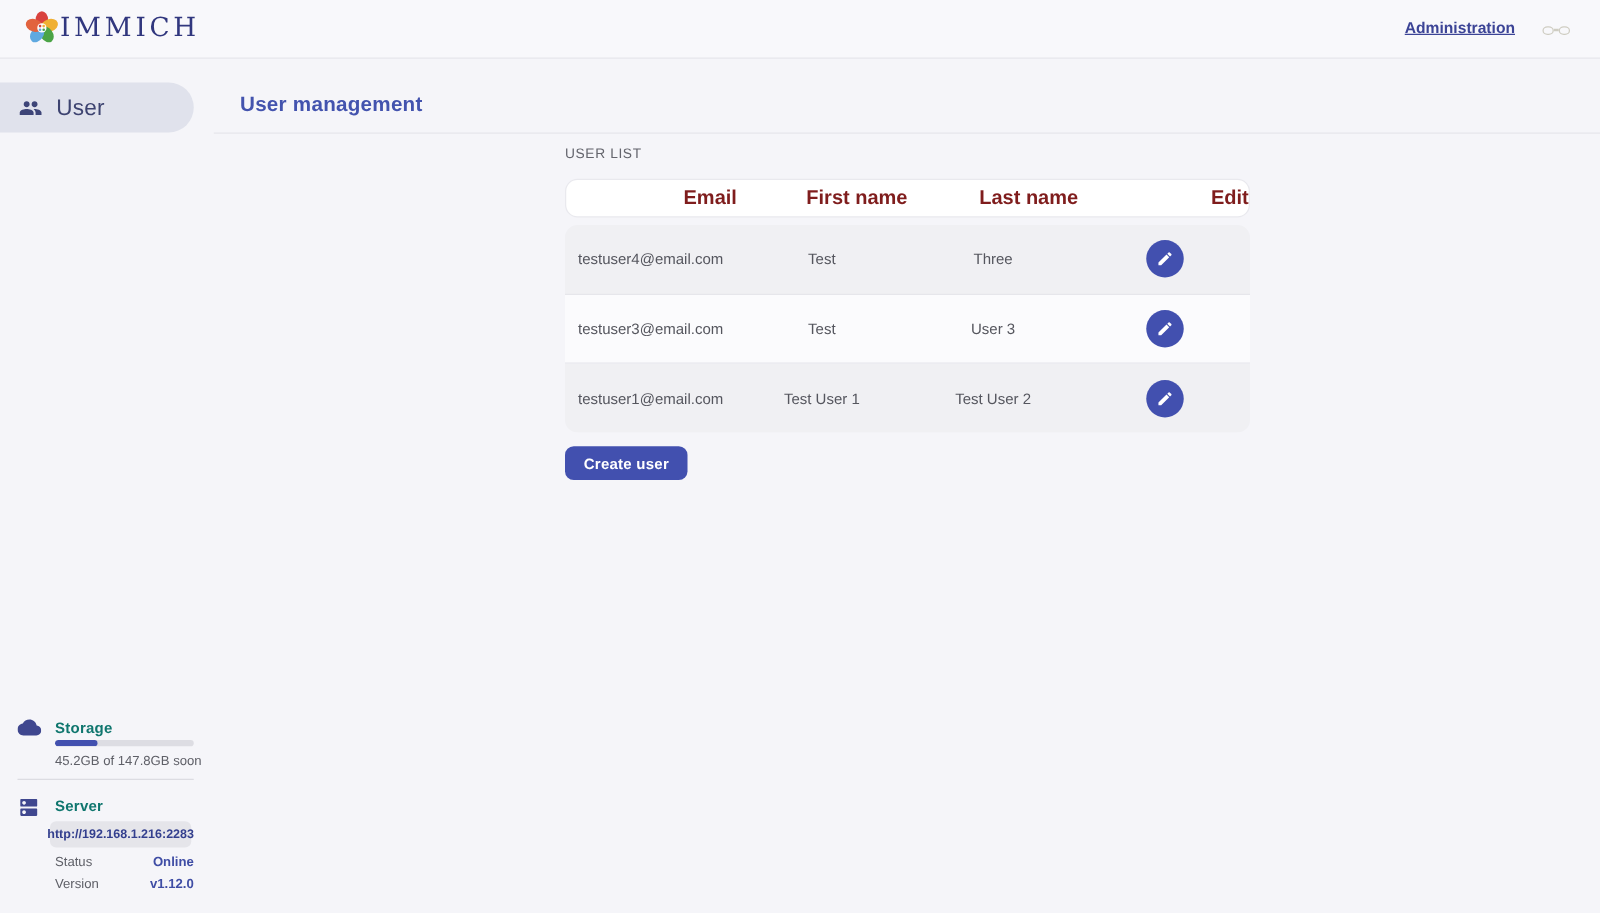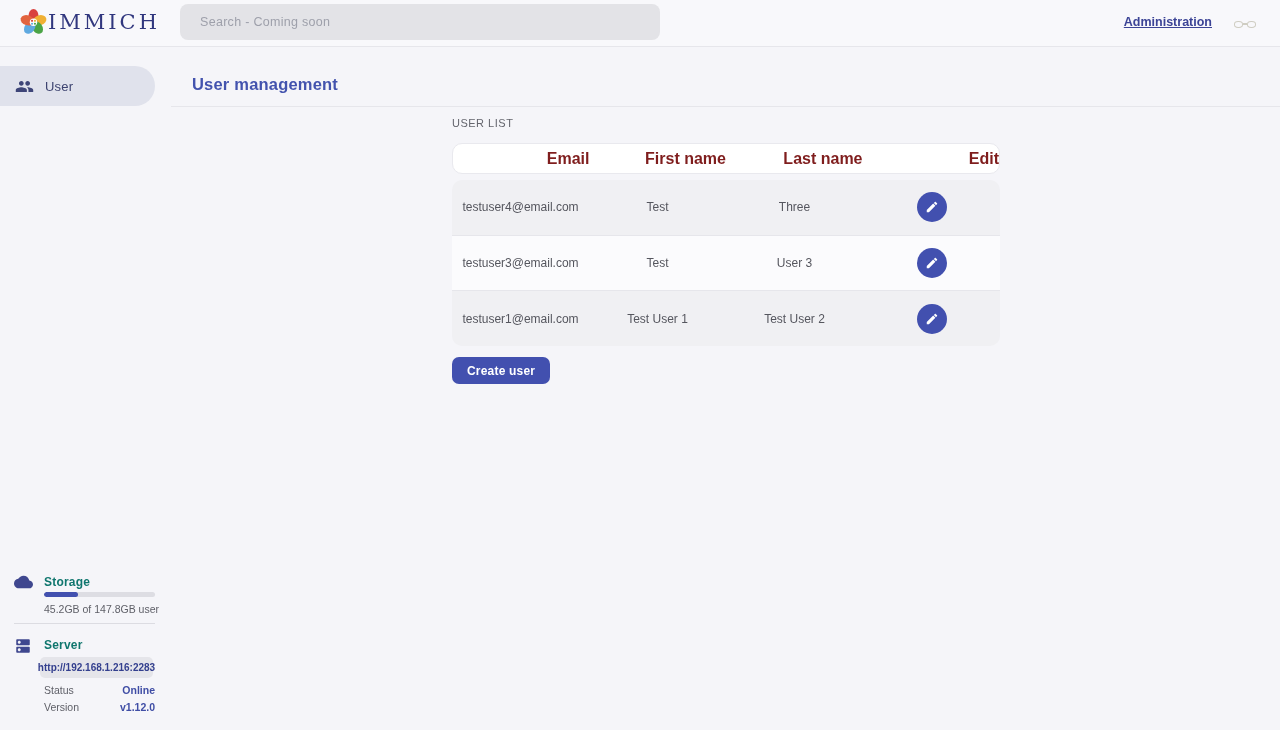--- a/index.html
+++ b/index.html
@@ -26,21 +26,21 @@
   .glasses { display:flex; align-items:center; margin-top:4px; }
   .lens { width:9px; height:7px; border:1.5px solid #cfcdc2; border-radius:45%; }
   .bridge { width:4px; height:1.5px; background:#cfcdc2; }
 
   
   .sidebar { position:absolute; left:0; top:47px; bottom:0; width:171px; }
   .side-item { position:absolute; left:0; top:19px; width:155px; height:40px;
                background:#e0e2ec; border-radius:0 20px 20px 0;
                display:flex; align-items:center; cursor:pointer; }
   .side-item .icon { margin-left:15px; display:flex; }
-  .side-item-label { margin-left:11px; font-size:13px; color:#3d4370; letter-spacing:.2px; }
+  .side-item-label { margin-left:11px; font-size:18px; color:#3d4370; letter-spacing:.2px; }
 
   .sb-icon { position:absolute; left:14px; display:flex; }
   .sb-title { position:absolute; left:44px; font-size:12px; font-weight:700; color:#0f766e; letter-spacing:.2px; }
   .storage-icon { top:527px; }
   .storage-title { top:528px; }
   .progress-track { position:absolute; left:44px; top:545px; width:111px; height:5px;
                     background:#dddde3; border-radius:3px; overflow:hidden; }
   .progress-fill { height:100%; background:var(--accent,#4250af); border-radius:3px; }
   .usage-text { position:absolute; left:44px; top:556px; font-size:10.5px; color:#5e5f67; }
   .sb-divider { position:absolute; left:14px; width:141px; top:576px; border-top:1px solid #dcdce2; }
@@ -111,21 +111,20 @@
             </g>
           <circle cx="0" cy="0" r="4.6" fill="#fdfdfd"></circle>
           <circle cx="-1.8" cy="-1.8" r="1.3" fill="#d9423e"></circle>
           <circle cx="1.8" cy="-1.8" r="1.3" fill="#f0b033"></circle>
           <circle cx="1.8" cy="1.8" r="1.3" fill="#4ba446"></circle>
           <circle cx="-1.8" cy="1.8" r="1.3" fill="#5fa9e0"></circle>
         </g>
       </svg>
       <span class="brand-name">IMMICH</span>
     </div>
-    <input class="search-bar" type="text" placeholder="Search - Coming soon" style="">
     <a href="#" class="admin-link">Administration</a>
     <div class="avatar">
       <div class="glasses">
         <span class="lens"></span>
           <span class="bridge"></span>
           <span class="lens"></span>
       </div>
     </div>
   </div>
 
@@ -141,21 +140,21 @@
 
     <span class="sb-icon storage-icon">
       <svg width="19" height="16" viewBox="0 0 24 20" fill="#3f478f">
         <path d="M19.35 8.04C18.67 4.59 15.64 2 12 2 9.11 2 6.6 3.64 5.35 6.04 2.34 6.36 0 8.91 0 12c0 3.31 2.69 6 6 6h13c2.76 0 5-2.24 5-5 0-2.64-2.05-4.78-4.65-4.96z"></path>
       </svg>
     </span>
     <span class="sb-title storage-title">Storage</span>
     <div class="progress-track">
       <div class="progress-fill" style="width: 30.6%;"></div>
     </div>
-    <span class="usage-text">45.2GB of 147.8GB user</span>
+    <span class="usage-text">45.2GB of 147.8GB soon</span>
     <div class="sb-divider"></div>
 
     <span class="sb-icon server-icon">
       <svg width="18" height="18" viewBox="0 0 24 24" fill="#3f478f">
         <path d="M20 13H4c-.55 0-1 .45-1 1v6c0 .55.45 1 1 1h16c.55 0 1-.45 1-1v-6c0-.55-.45-1-1-1zM7 19c-1.1 0-2-.9-2-2s.9-2 2-2 2 .9 2 2-.9 2-2 2zM20 3H4c-.55 0-1 .45-1 1v6c0 .55.45 1 1 1h16c.55 0 1-.45 1-1V4c0-.55-.45-1-1-1zM7 9c-1.1 0-2-.9-2-2s.9-2 2-2 2 .9 2 2-.9 2-2 2z"></path>
       </svg>
     </span>
     <span class="sb-title server-title">Server</span>
     <div class="url-chip">http://192.168.1.216:2283</div>
 

